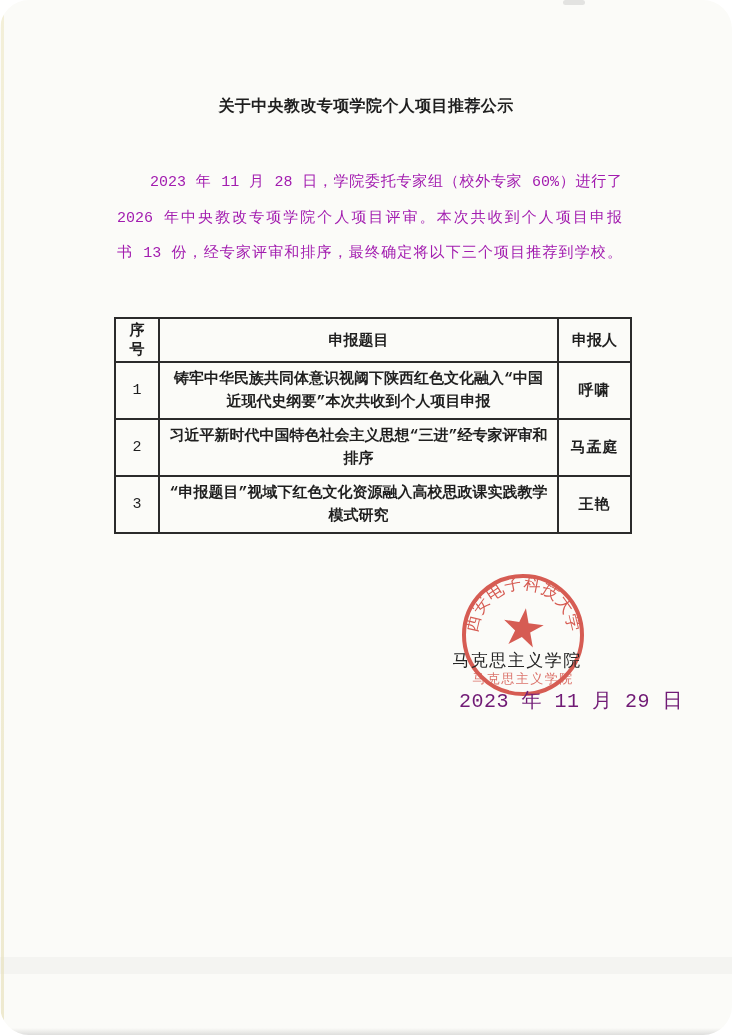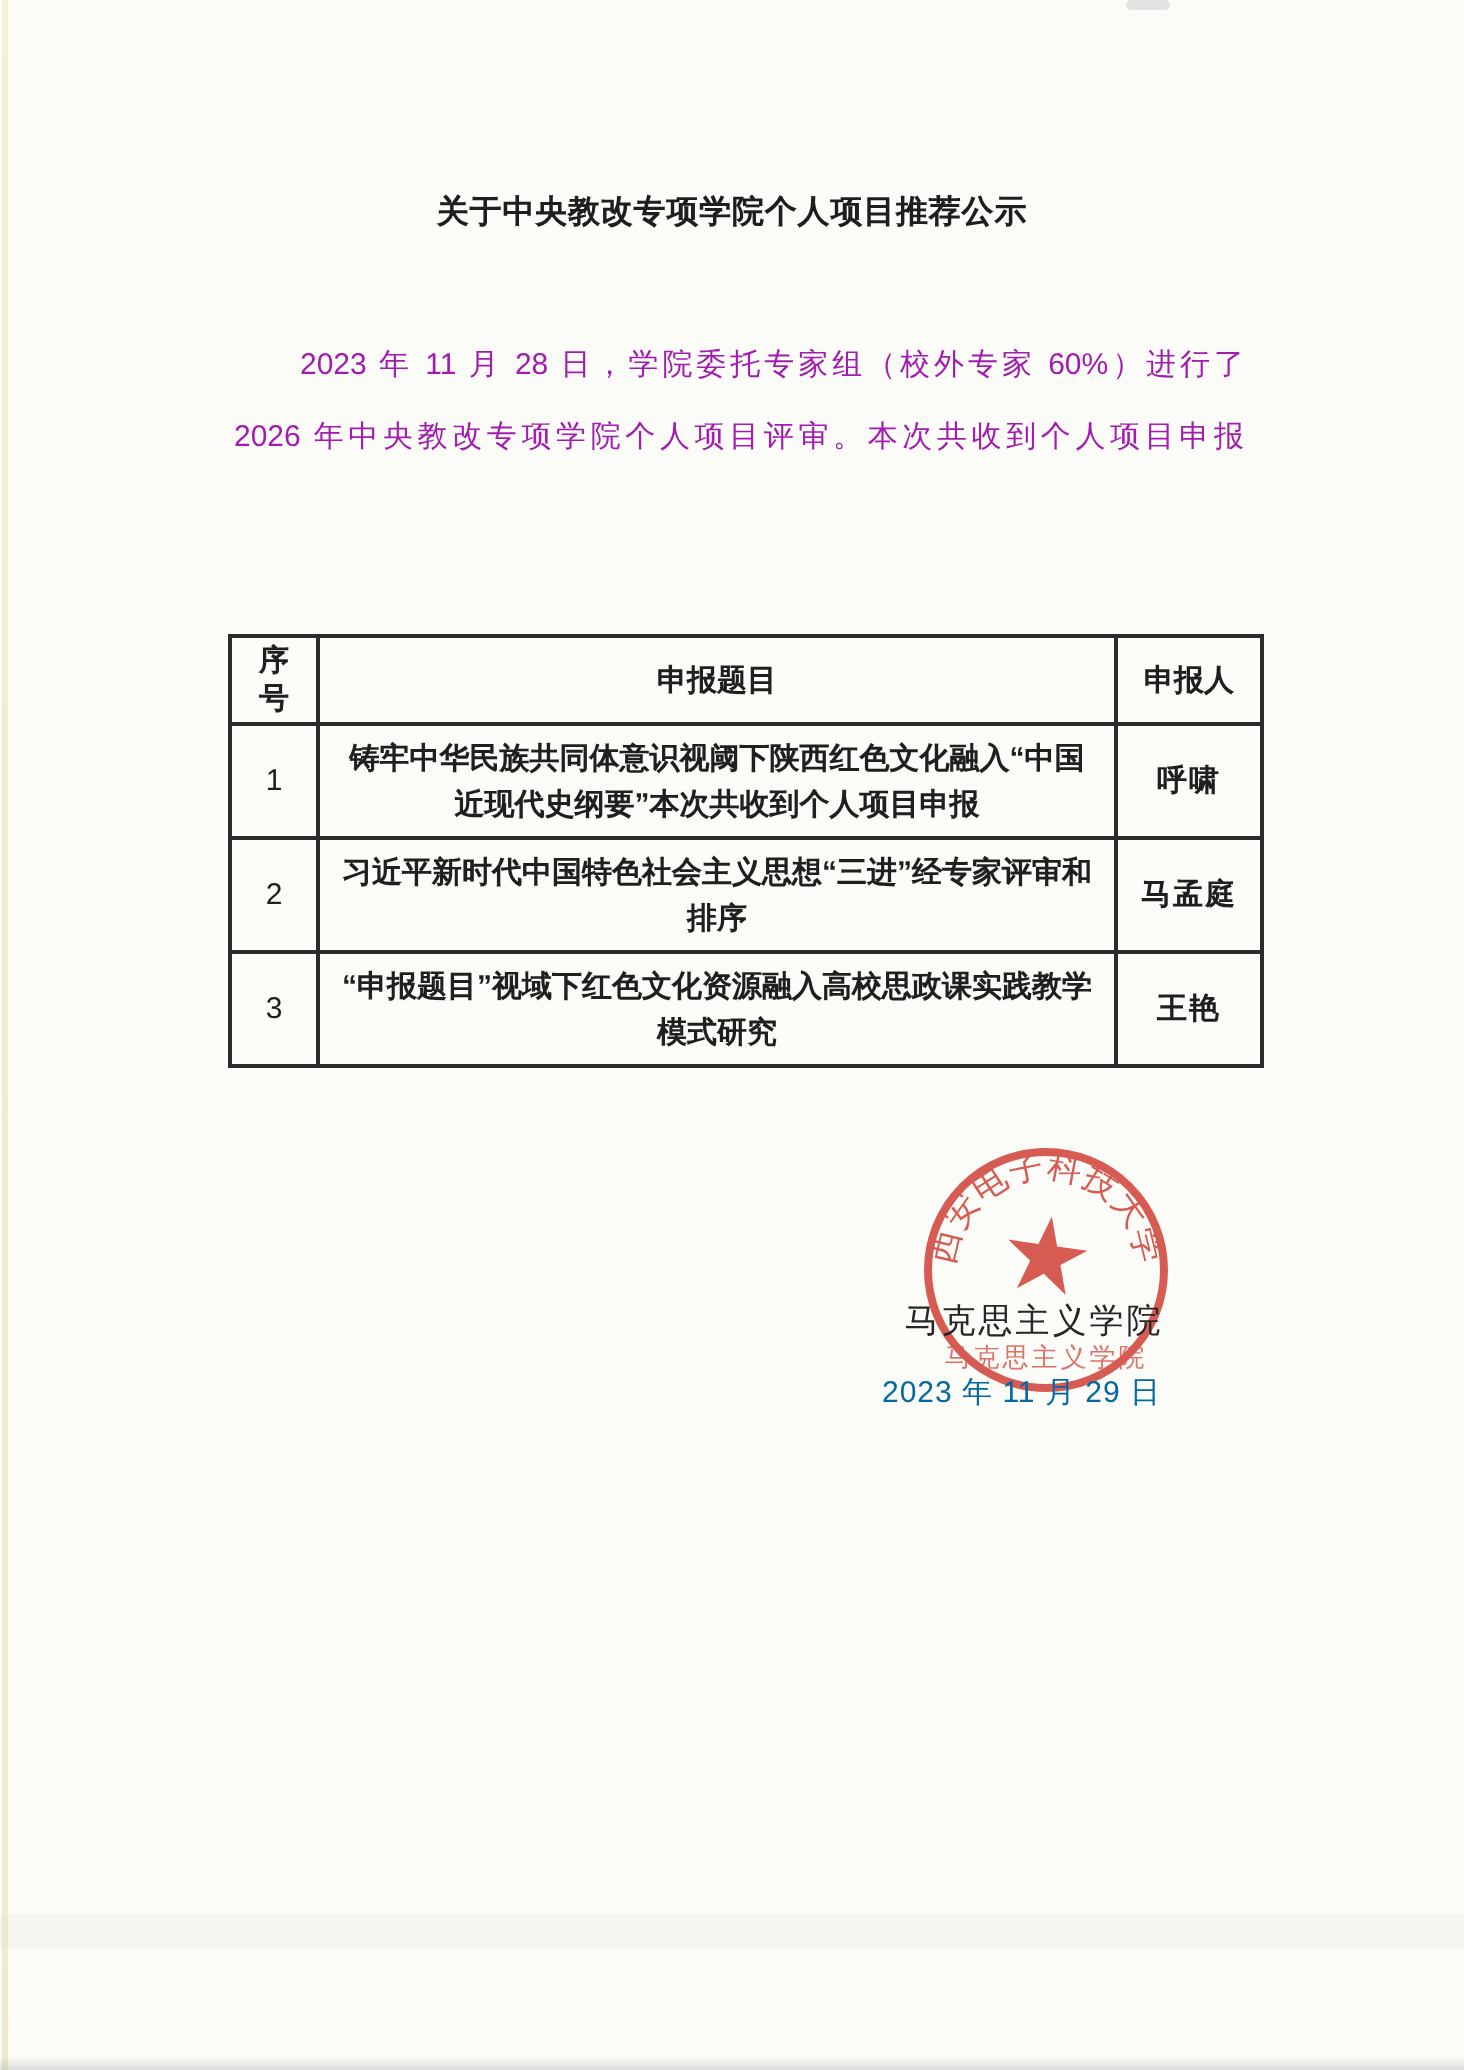--- a/index.html
+++ b/index.html
@@ -1,20 +1,21 @@
 <!DOCTYPE html>
 <html><head>
 <meta charset="utf-8">
 <style>
   html,body{margin:0;padding:0;}
   .page{
     position:relative;width:732px;height:1035px;overflow:hidden;
     background:#fbfbf8;
-    font-family:Liberation Sans, sans-serif;
+    font-family:Liberation Mono, monospace;
     color:#242424;
+    border-radius:29px;
   }
   
   .scan-left-edge{position:absolute;left:1px;top:0;width:3px;height:100%;
     background:linear-gradient(#efe9c8,#e7e0ba);opacity:.65;}
   .scan-bottom-shade{position:absolute;left:0;bottom:0;width:100%;height:7px;
     background:linear-gradient(to bottom,rgba(0,0,0,0),rgba(90,90,95,.18));}
   .scan-band{position:absolute;left:0;top:957px;width:100%;height:17px;
     background:rgba(110,110,120,.05);}
   .scan-smudge{position:absolute;left:563px;top:0;width:22px;height:5px;
     background:rgba(120,120,120,.18);border-radius:3px;}
@@ -44,39 +45,40 @@
 
   .stamp{
     position:absolute;left:453px;top:565px;width:142px;height:142px;
     mix-blend-mode:multiply;opacity:.88;
   }
   .sig-dept{
     position:absolute;top:649px;left:429px;width:176px;text-align:center;
     font-size:17px;letter-spacing:1.5px;color:#262626;
   }
   .sig-date{
-    position:absolute;top:687px;left:441px;
-    font-size:15px;letter-spacing:.5px;color:#0369a1;
+    position:absolute;top:687px;left:459px;
+    font-size:20px;letter-spacing:.5px;color:#701a75;
   }
 </style>
 </head>
 <body>
 
 <div class="page">
 
   <div class="scan-band"></div>
   <div class="scan-left-edge"></div>
   <div class="scan-bottom-shade"></div>
   <div class="scan-smudge"></div>
 
   <div class="doc-title">关于中央教改专项学院个人项目推荐公示</div>
 
   <div class="para">
     <div class="para-line indent">2023 年 11 月 28 日，学院委托专家组（校外专家 60%）进行了</div>
     <div class="para-line">2026 年中央教改专项学院个人项目评审。本次共收到个人项目申报</div>
+    <div class="para-line">书 13 份，经专家评审和排序，最终确定将以下三个项目推荐到学校。</div>
   </div>
 
   <table class="doc-table">
     <colgroup>
         <col style="width:44px">
         <col style="width:399px">
         <col style="width:73px">
       </colgroup>
     <tbody>
         <tr class="hdr">

